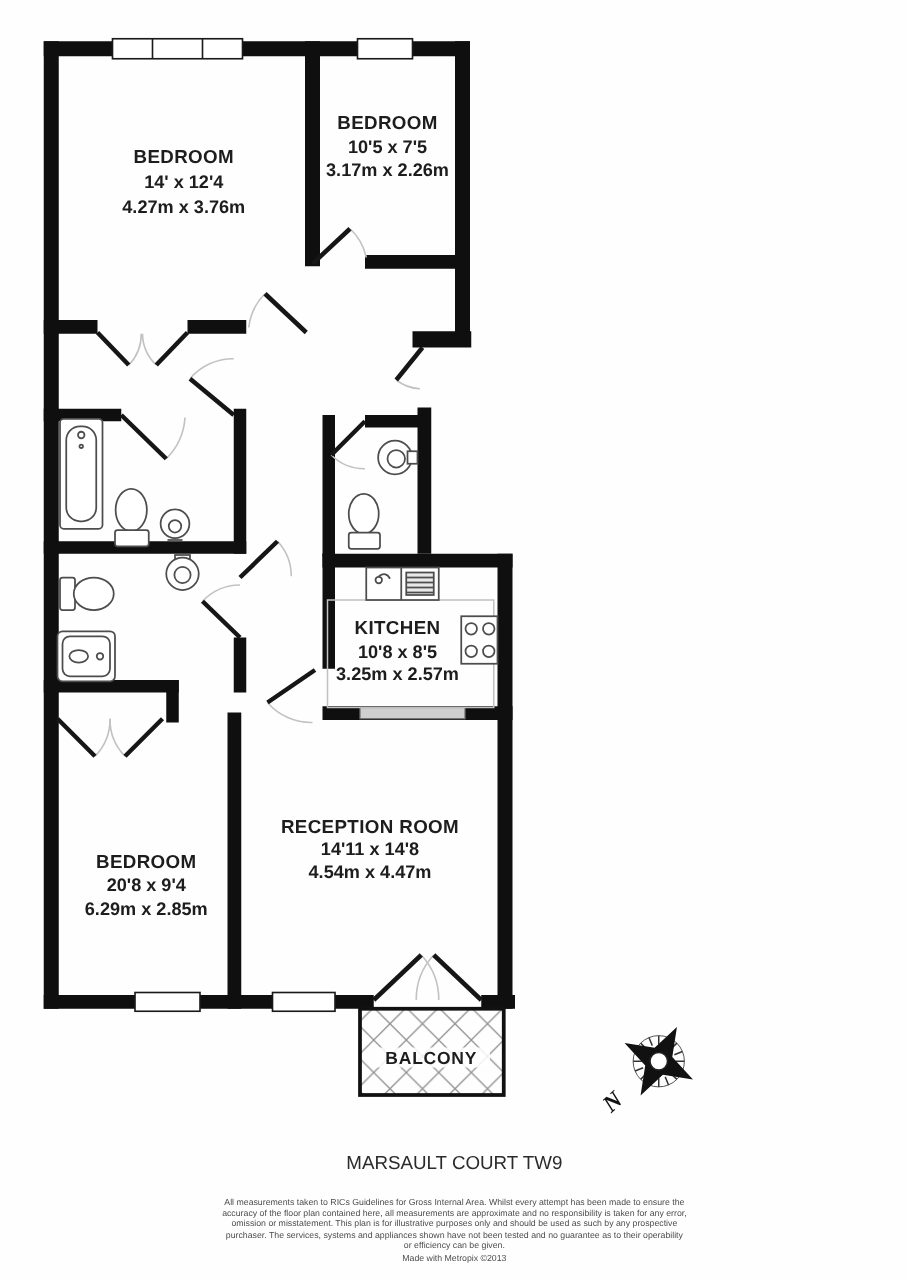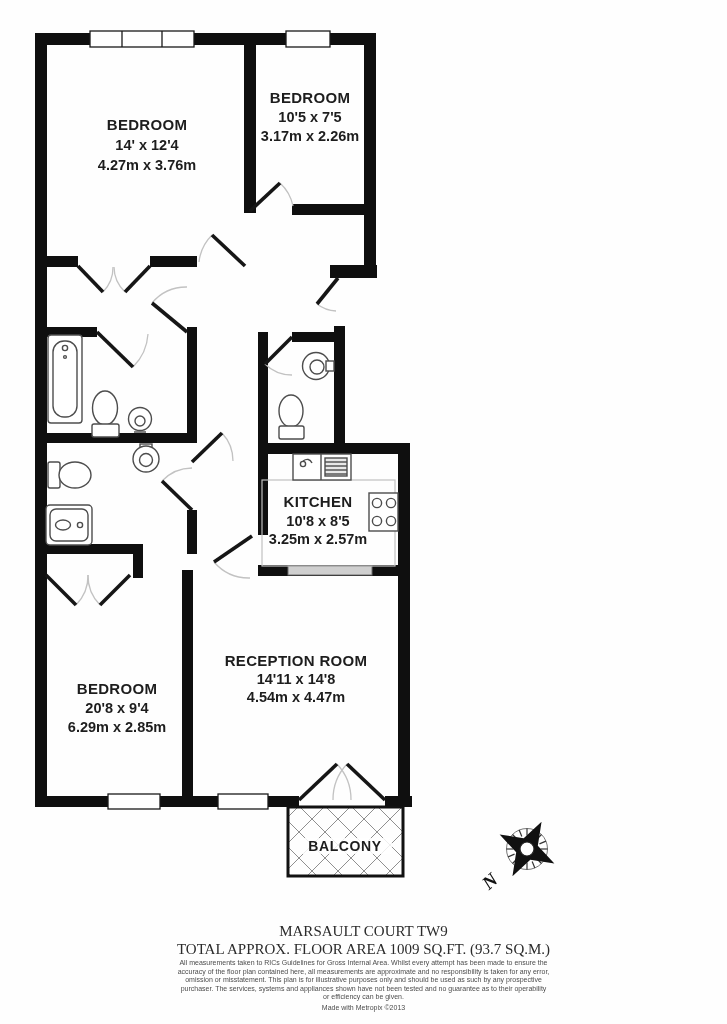--- a/index.html
+++ b/index.html
@@ -6,21 +6,21 @@
   .page{
     position:relative;width:727px;height:1024px;background:#fefefe;
     font-family:"Liberation Sans",sans-serif;overflow:hidden;
   }
   .plan-svg{position:absolute;left:0;top:0;}
   .room-name{font-weight:bold;font-size:15px;fill:#1d1d1d;letter-spacing:.3px;}
   .room-dim{font-weight:bold;font-size:14.5px;fill:#1d1d1d;}
   .balcony-label{font-weight:bold;font-size:14px;fill:#1d1d1d;letter-spacing:.6px;}
   .north-label{font-family:"Liberation Serif",serif;font-style:italic;font-weight:bold;font-size:19px;fill:#111;}
   .footer{position:absolute;left:0;top:922px;width:727px;text-align:center;color:#2b2b2b;}
-  .footer .title-line{font-size:15px;line-height:18px;font-family:Liberation Serif, serif;}
+  .footer .title-line{font-size:15px;line-height:18px;}
   .disclaimer{
     position:absolute;left:50%;transform:translateX(-50%);top:959px;width:372px;
     font-size:7px;line-height:8.6px;text-align:center;color:#4c4c4c;
   }
   .credit{position:absolute;left:0;top:1004px;width:727px;text-align:center;font-size:7px;color:#4c4c4c;}
 </style>
 </head>
 <body>
 
 <div class="page">
@@ -246,18 +246,17 @@
         </g>
         <path d="M0,-31 L8,-8 L31,0 L8,8 L0,31 L-8,8 L-31,0 L-8,-8 Z" fill="#111" transform="rotate(28)"></path>
         <circle r="7" fill="#fff" stroke="#222" stroke-width="1.2"></circle>
       </g>
       <text class="north-label" transform="translate(494,886) rotate(-42)" text-anchor="middle">N</text>
     </g>
   </svg>
 
   <div class="footer">
     <div class="title-line">MARSAULT COURT TW9</div>
-    <div class="title-line">TOTAL APPROX. FLOOR AREA 1009 SQ.FT. (93.7 SQ.M.)</div>
   </div>
   <div class="disclaimer">All measurements taken to RICs Guidelines for Gross Internal Area. Whilst every attempt has been made to ensure the accuracy of the floor plan contained here, all measurements are approximate and no responsibility is taken for any error, omission or misstatement. This plan is for illustrative purposes only and should be used as such by any prospective purchaser. The services, systems and appliances shown have not been tested and no guarantee as to their operability or efficiency can be given.</div>
   <div class="credit">Made with Metropix ©2013</div>
 
 </div>
 
 </body></html>

